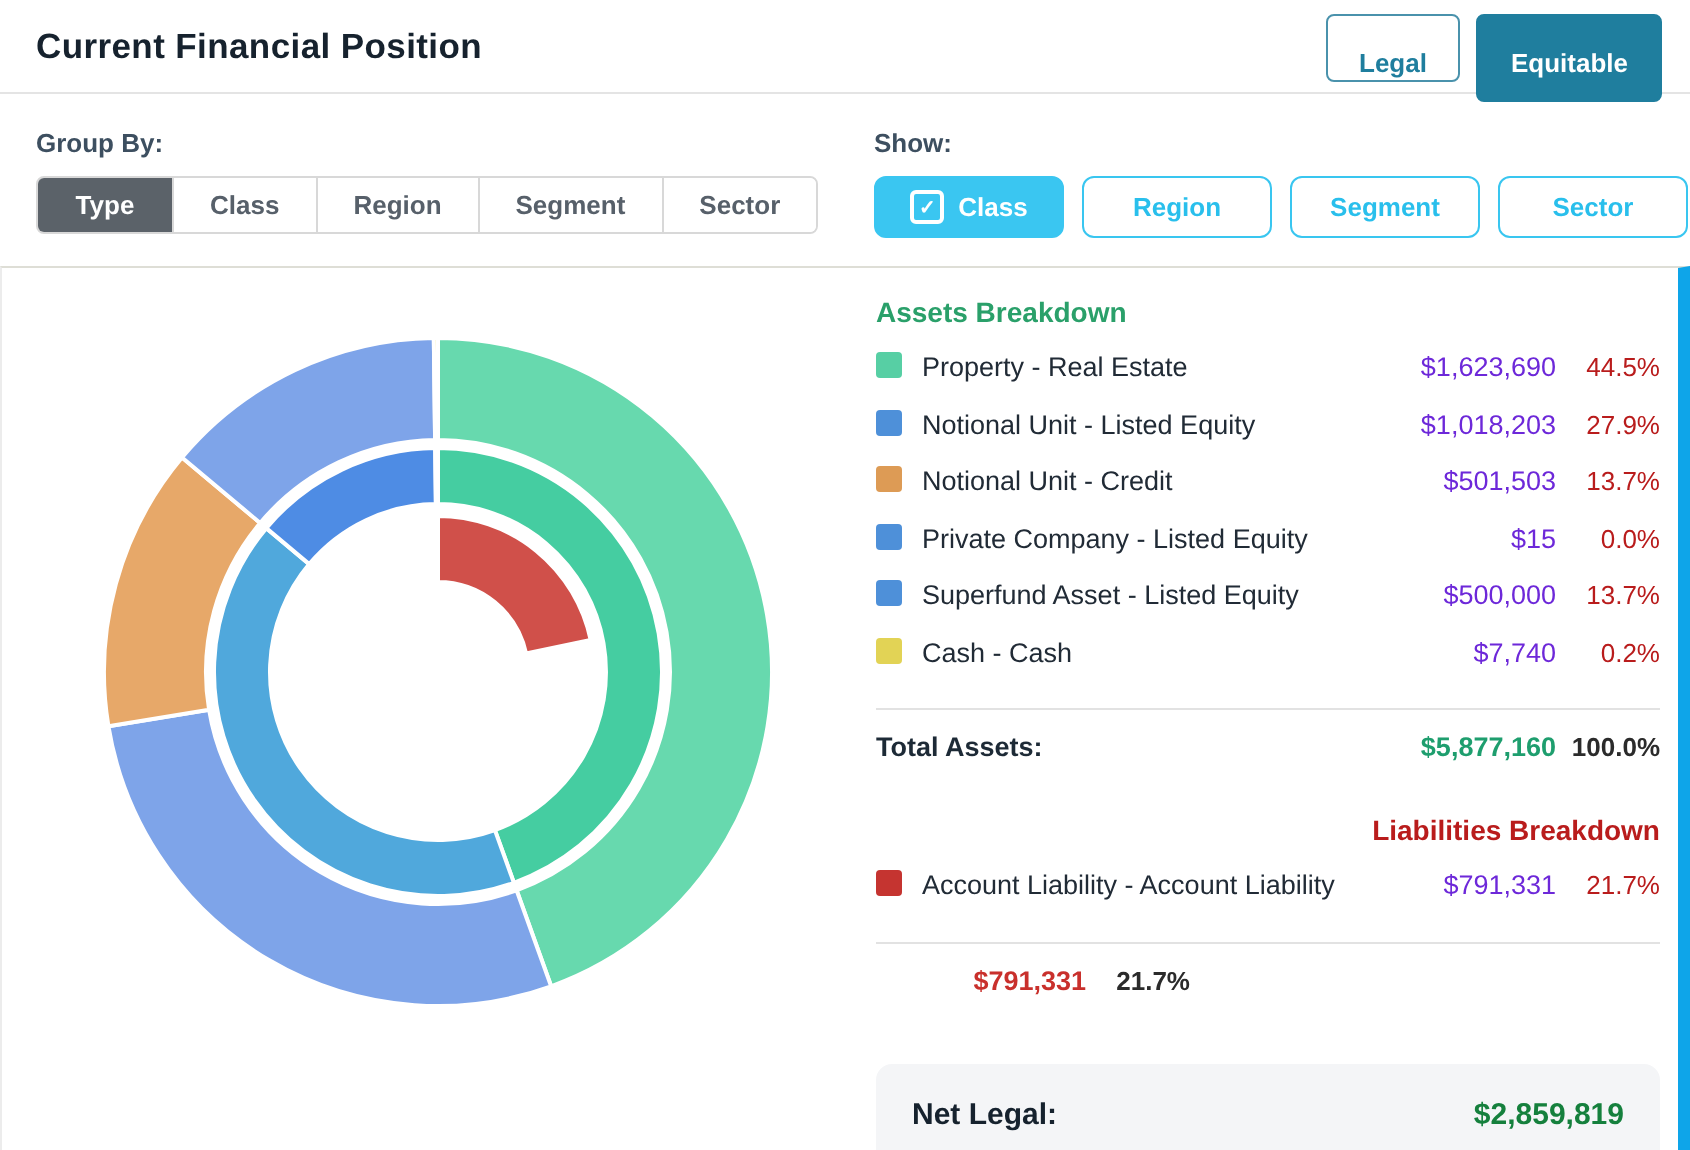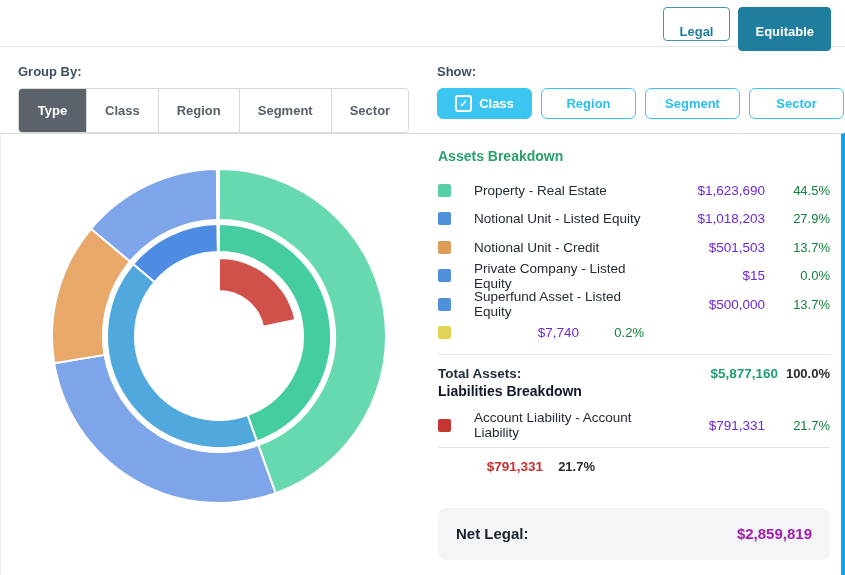--- a/index.html
+++ b/index.html
@@ -16,64 +16,65 @@
           font-family:inherit;}
   .btn-teal{height:44px;padding:16px 16px;background:#1f7e9e;border:1px solid #1f7e9e;
           color:#fff;font-size:13px;font-weight:600;border-radius:4px;cursor:pointer;
           font-family:inherit;}
 
   
   .controls{position:absolute;top:60px;left:0;right:4px;height:70px;}
   .ctrl-label{font-size:13px;font-weight:600;color:#3d4f60;margin-bottom:9px;}
   .groupby{position:absolute;left:18px;top:4px;}
   .btn-group{display:inline-flex;border:1px solid #d8d8d8;border-radius:4px;overflow:hidden;background:#fff;}
-  .seg{height:43px;min-width:68px;padding:0 18px;background:#fff;border:none;
+  .seg{height:27px;min-width:68px;padding:0 18px;background:#fff;border:none;
        border-right:1px solid #d8d8d8;color:#57606a;font-size:13px;font-weight:600;
        cursor:pointer;font-family:inherit;}
   .seg:last-child{border-right:none;}
   .seg.selected{background:#5b6269;color:#fff;}
   .showgrp{position:absolute;left:437px;top:4px;}
   .show-buttons{display:flex;gap:9px;}
   .show-btn{height:31px;min-width:95px;padding:0 14px;background:#fff;border:1px solid #39c6f0;
        color:#29bfec;font-size:13px;font-weight:600;border-radius:6px;cursor:pointer;
        display:inline-flex;align-items:center;justify-content:center;font-family:inherit;}
   .show-btn.checked{background:#3ac6f1;border-color:#3ac6f1;color:#fff;}
   .cb{display:inline-flex;width:13px;height:13px;border:2px solid #fff;border-radius:3px;
       align-items:center;justify-content:center;font-size:10px;margin-right:7px;font-weight:bold;}
 
   
   .main-panel{position:absolute;top:133px;left:0;right:0;bottom:0;
-      border-top:1px solid #deded6;border-left:1px solid #ececec;border-right:4px solid #0ea5e9;}
+      border-top:1px solid #deded6;border-left:1px solid #ececec;border-right:6px solid #0ea5e9;}
   .chart-area{position:absolute;left:10px;top:0;width:420px;height:440px;}
 
   
   .breakdown{position:absolute;left:437px;top:14px;width:392px;}
   .bd-heading{font-size:14px;font-weight:bold;margin:0 0 12px 0;}
   .bd-heading.assets{color:#2aa06a;}
-  .bd-heading.liab{color:#0f172a;}
-  .legend-row{display:flex;align-items:center;height:28.5px;font-size:13.5px;color:#212b36;gap:13px;}
+  .bd-heading.liab{color:#b91c1c;margin-top:24px;text-align:right;}
+  .legend-row{display:flex;align-items:flex-start;height:28.5px;font-size:13.5px;color:#212b36;}
   .swatch{width:13px;height:13px;border-radius:2px;margin-right:10px;flex:none;}
   .l-label{flex:1;}
   .l-value{min-width:105px;text-align:right;color:#6d28d9;}
-  .l-pct{width:52px;text-align:right;color:#15803d;font-size:13px;}
+  .l-pct{width:52px;text-align:right;color:#b91c1c;font-size:13px;}
   .total-row{display:flex;align-items:center;margin-top:7px;padding-top:11px;padding-bottom:2px;
       border-top:1px solid #e2e2e2;font-size:13.5px;font-weight:bold;color:#1d2a36;}
   .total-row .l-value{font-weight:bold;}
   .total-row .l-pct{color:#2b2b2b;font-weight:bold;}
   .val-green{color:#1e9e6e;}
   .val-red{color:#c9302c;}
   .net-card{margin-top:32px;background:#f4f5f7;border-radius:8px;height:52px;
       display:flex;align-items:center;justify-content:space-between;padding:0 18px;}
   .net-label{font-size:15px;font-weight:bold;color:#16222e;}
-  .net-value{font-size:15px;font-weight:600;color:#a21caf;}
+  .net-value{font-size:15px;font-weight:600;color:#15803d;}
 </style>
 </head>
 <body>
 
 <div class="header">
+  <h1 class="page-title">Current Financial Position</h1>
   <div class="header-buttons">
     <button class="btn-outline-teal">Legal</button>
     <button class="btn-teal">Equitable</button>
   </div>
 </div>
 
 <div class="controls">
   <div class="groupby">
     <div class="ctrl-label">Group By:</div>
     <div class="btn-group">
@@ -148,20 +149,21 @@
           <span class="l-pct">0.0%</span>
         </div>
         <div class="legend-row">
           <span class="swatch" style="background: rgb(78, 144, 217);"></span>
           <span class="l-label">Superfund Asset - Listed Equity</span>
           <span class="l-value">$500,000</span>
           <span class="l-pct">13.7%</span>
         </div>
         <div class="legend-row">
           <span class="swatch" style="background: rgb(226, 211, 85);"></span>
+          <span class="l-label">Cash - Cash</span>
           <span class="l-value">$7,740</span>
           <span class="l-pct">0.2%</span>
         </div>
       </div>
     <div class="total-row">
       <span class="l-label">Total Assets:</span>
       <span class="l-value val-green">$5,877,160</span>
       <span class="l-pct">100.0%</span>
     </div>
 

